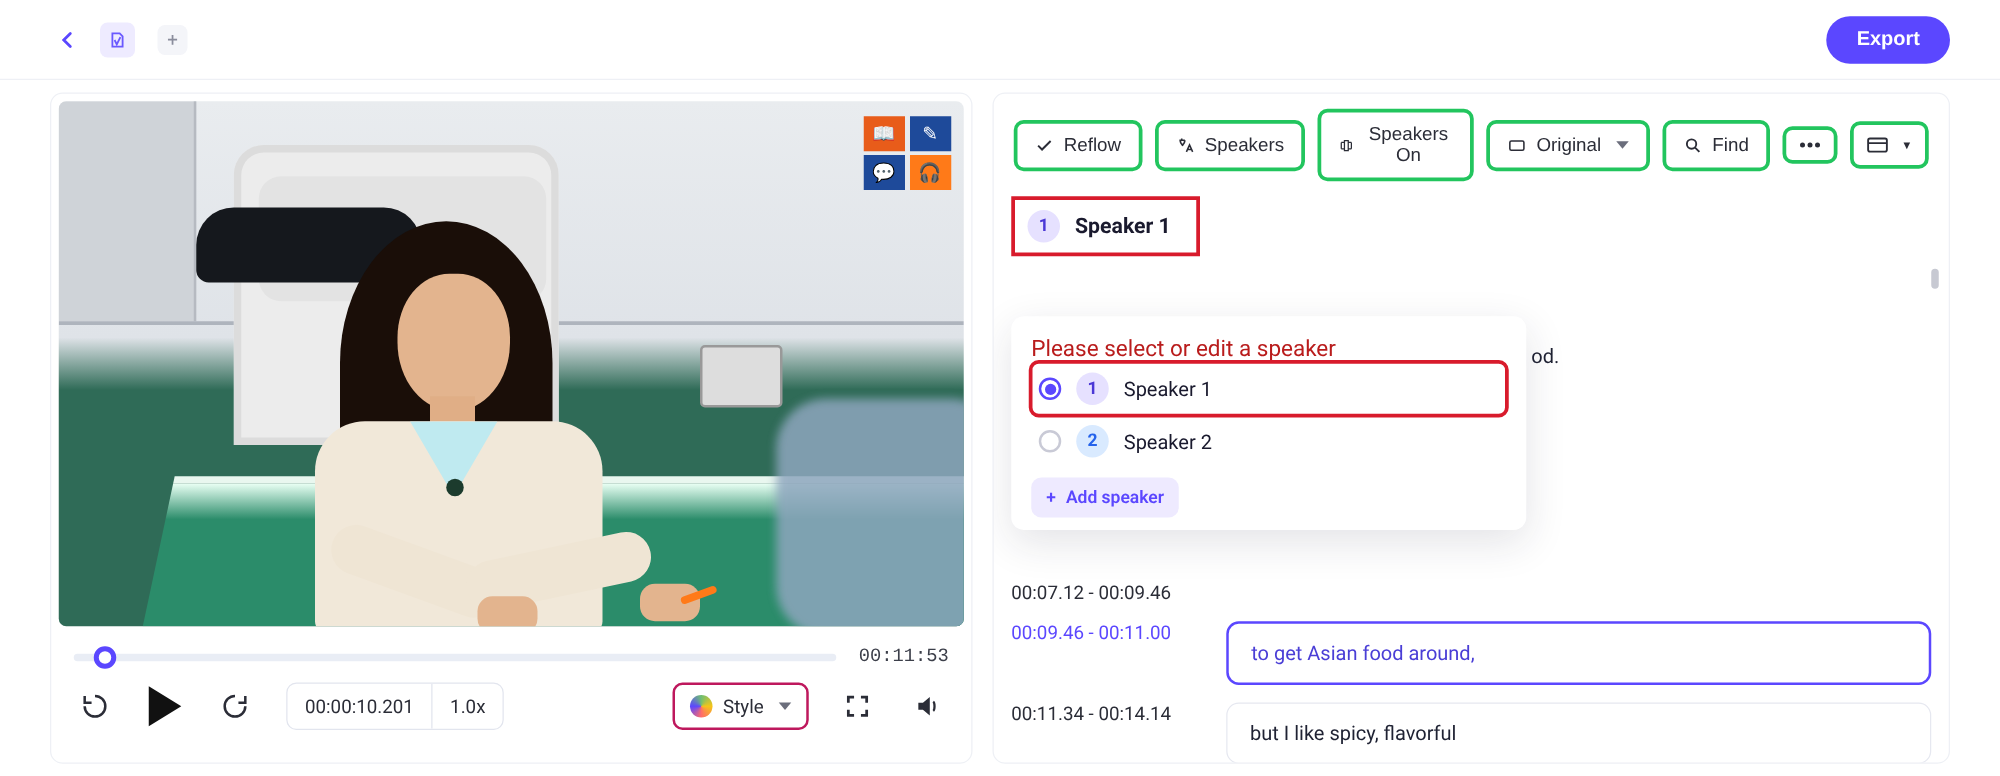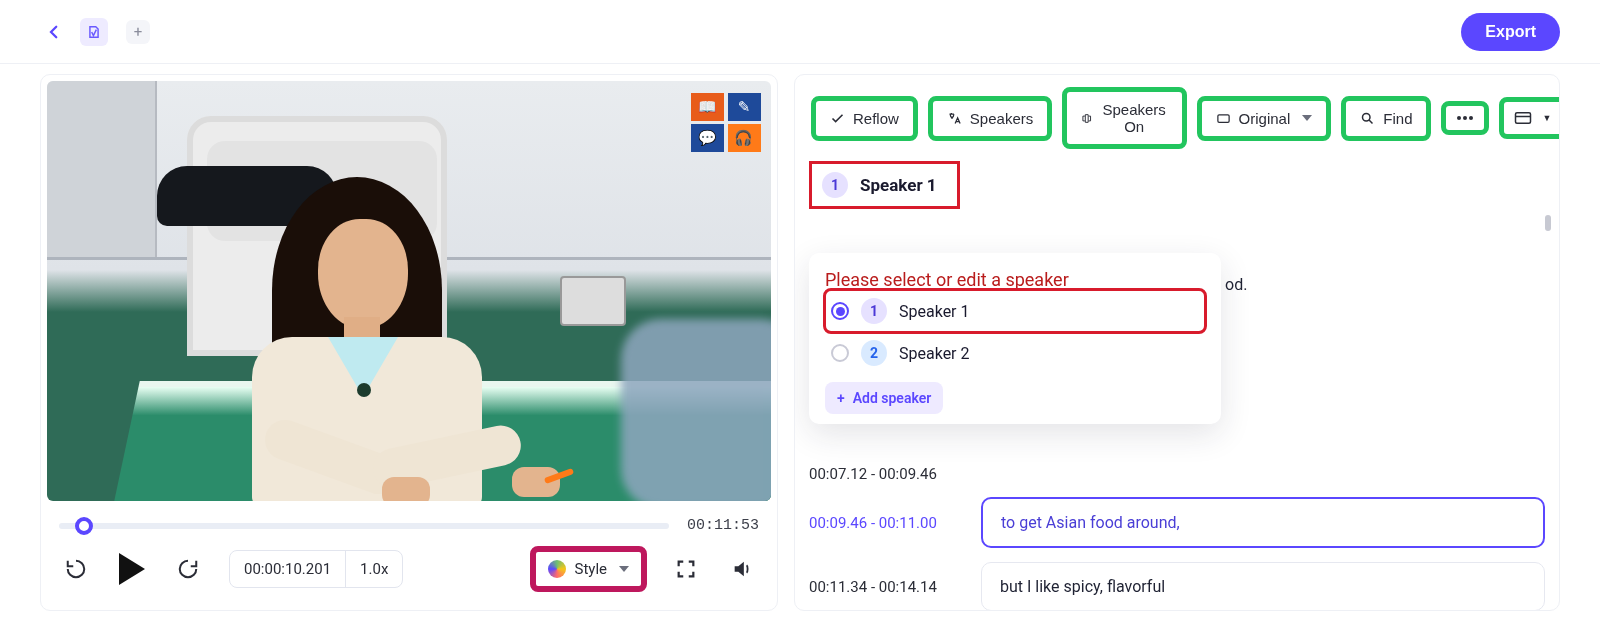--- a/index.html
+++ b/index.html
@@ -106,26 +106,26 @@
   .slider{position:relative;flex:1;height:6px;background:#e9edf5;border-radius:3px;}
   .thumb{position:absolute;left:16px;top:-6px;width:18px;height:18px;border-radius:50%;
     background:#fff;border:4px solid #5b47ff;}
   .duration{font-size:15px;color:#3c3f4a;}
   .controls-row{display:flex;align-items:center;gap:22px;padding:6px 18px 14px 18px;}
   .ctl{width:34px;height:34px;display:flex;align-items:center;justify-content:center;color:#2b2d37;}
   .play{width:0;height:0;border-left:26px solid #111;border-top:16px solid transparent;border-bottom:16px solid transparent;}
   .time-box{display:flex;border:1px solid #e2e5ee;border-radius:8px;overflow:hidden;margin-left:2px;}
   .time-box span{padding:9px 14px;font-size:15px;color:#2b2d37;}
   .time-box .speed{border-left:1px solid #e2e5ee;}
-  .style-btn{display:flex;align-items:center;gap:8px;border:6px solid #be185d;border-radius:8px;padding:8px 12px;font-size:15px;margin-left:auto;color:#2b2d37;}
+  .style-btn{display:flex;align-items:center;gap:8px;border:2px solid #be185d;border-radius:8px;padding:8px 12px;font-size:15px;margin-left:auto;color:#2b2d37;}
   .style-glyph{width:18px;height:18px;border-radius:50%;background:conic-gradient(#6fbf73,#f5c518,#ff6b6b,#5b47ff,#6fbf73);}
   
   .right-panel{flex:1;border:1px solid #eef0f5;border-radius:10px;background:#fff;position:relative;overflow:hidden;}
   .toolbar{display:flex;align-items:center;gap:10px;padding:12px 16px;}
-  .tbtn{display:flex;align-items:center;gap:8px;border:5px solid #22c55e;border-radius:8px;
+  .tbtn{display:flex;align-items:center;gap:8px;border:3px solid #22c55e;border-radius:8px;
     background:#fff;color:#2b2d37;font-size:15px;padding:9px 14px;cursor:pointer;}
   .tbtn.icononly{padding:9px 10px;}
   .caret{width:0;height:0;border-left:5px solid transparent;border-right:5px solid transparent;border-top:6px solid #6b6e7c;margin-left:4px;}
   .tmenu{margin-left:auto;}
   .scrollbar-stub{position:absolute;right:8px;top:140px;width:6px;height:16px;background:#c7c9d2;border-radius:3px;}
   
   .speaker-header{display:inline-flex;align-items:center;gap:12px;margin:0 0 0 14px;
     padding:8px 20px 8px 10px;border:3px solid #d81b2c;border-radius:0;}
   .num-badge{width:26px;height:26px;border-radius:50%;display:flex;align-items:center;justify-content:center;font-weight:700;font-size:14px;}
   .num1{background:#e6e1ff;color:#4b38d6;}
@@ -140,21 +140,21 @@
   .radio-row.selected{outline:3px solid #d81b2c;outline-offset:-1px;}
   .radio{width:18px;height:18px;border-radius:50%;border:2px solid #c9cad6;display:flex;align-items:center;justify-content:center;}
   .radio.on{border-color:#5b47ff;}
   .radio.on::after{content:"";width:9px;height:9px;border-radius:50%;background:#5b47ff;}
   .add-speaker{margin-top:8px;display:inline-flex;align-items:center;gap:8px;background:#eeeaff;color:#5b47ff;
     border-radius:8px;padding:8px 12px;font-size:14px;font-weight:600;cursor:pointer;}
   
   .bg-fragment{position:absolute;left:430px;top:200px;color:#1f2233;font-size:16px;}
   
   .rows{position:absolute;left:14px;right:14px;top:390px;display:flex;flex-direction:column;gap:14px;}
-  .trow{display:flex;align-items:center;gap:18px;}
+  .trow{display:flex;align-items:flex-start;gap:18px;}
   .tstamp{width:154px;font-size:15px;color:#2b2d37;white-space:nowrap;}
   .trow.active .tstamp{color:#5b47ff;}
   .ttext{flex:1;padding:14px 18px;border:1px solid #e6e8f0;border-radius:10px;font-size:16px;color:#1f2233;background:#fff;}
   .trow.active .ttext{border:2px solid #5b47ff;color:#4a3ed6;}
   svg{display:block;}
 </style>
 </head>
 <body>
 
 <div class="topbar">

